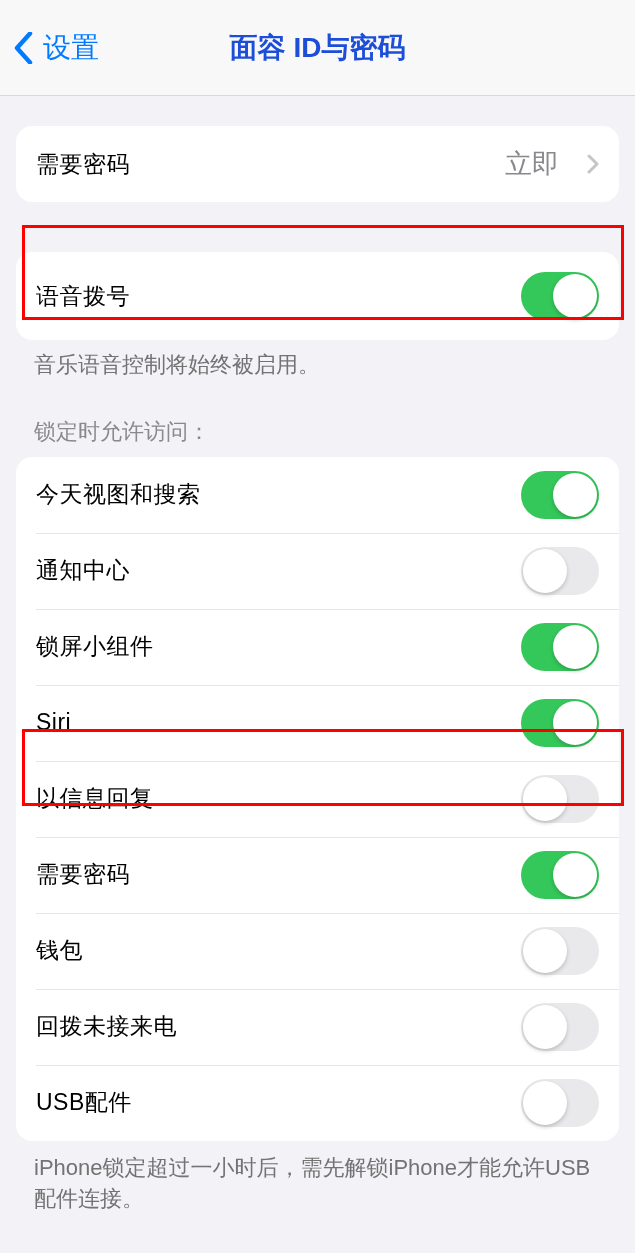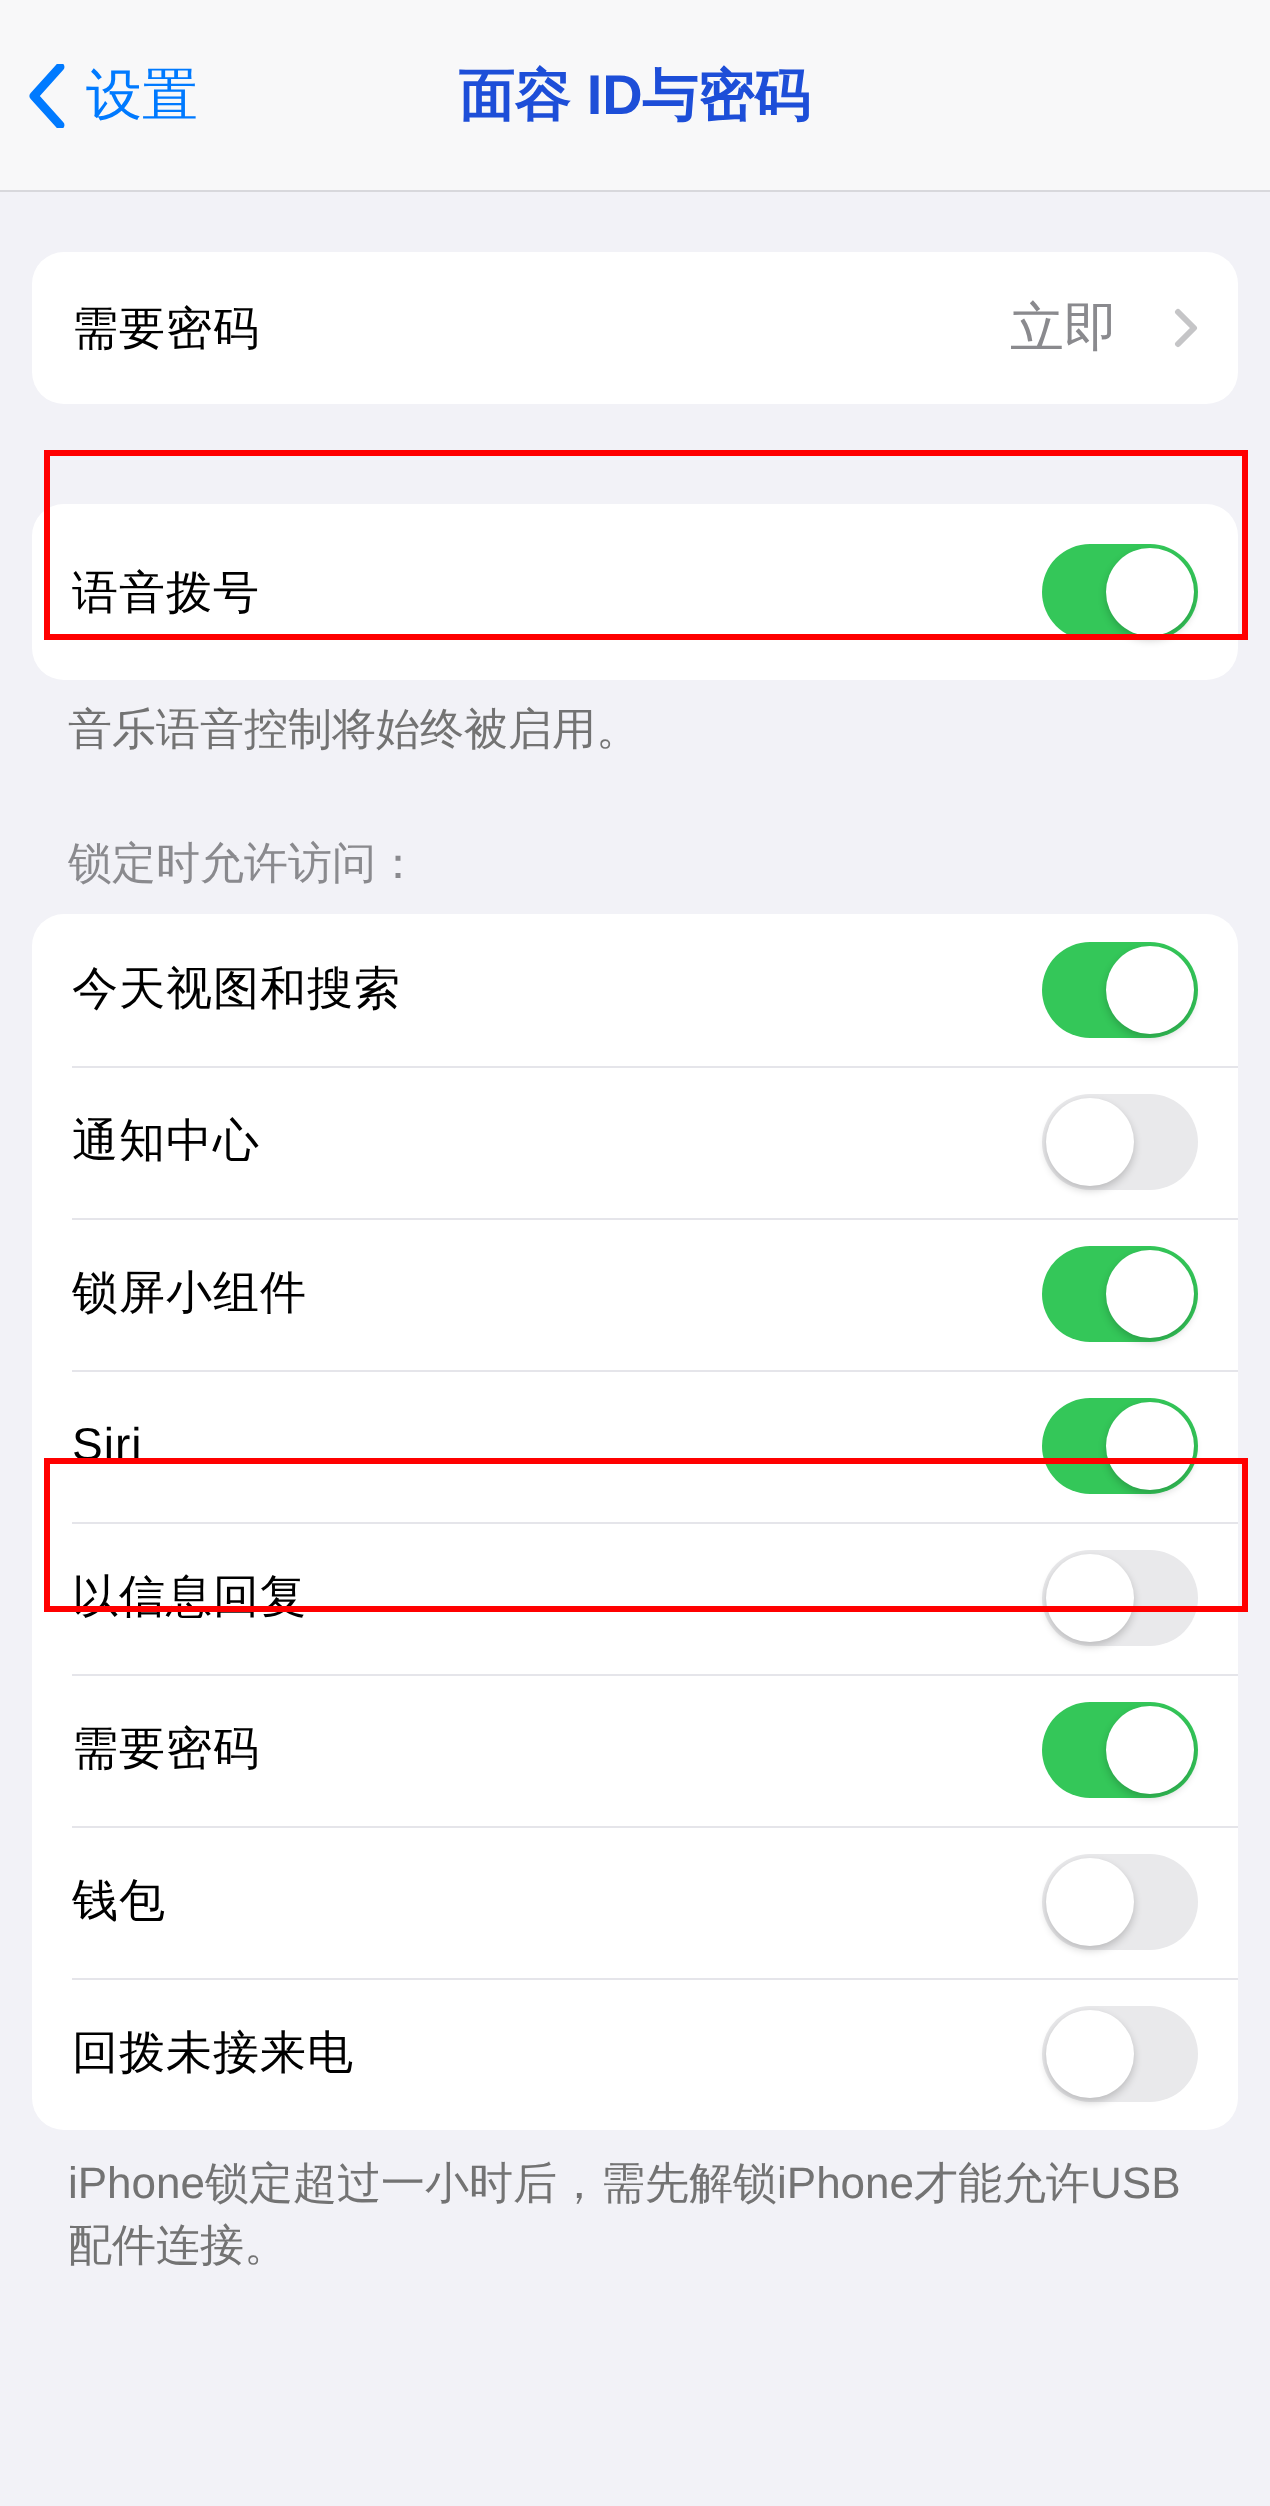--- a/index.html
+++ b/index.html
@@ -226,19 +226,25 @@
         <div class="toggle off">
           <div class="toggle-knob"></div>
         </div>
       </div>
       <div class="row">
         <div class="row-label">回拨未接来电</div>
         <div class="toggle off">
           <div class="toggle-knob"></div>
         </div>
       </div>
+      <div class="row">
+        <div class="row-label">USB配件</div>
+        <div class="toggle off">
+          <div class="toggle-knob"></div>
+        </div>
+      </div>
     </div>
   <div class="footer-text" style="padding-top:12px;">iPhone锁定超过一小时后，需先解锁iPhone才能允许USB配件连接。</div>
 
 </div>
 
 <div class="highlight-box highlight-1"></div>
 <div class="highlight-box highlight-2"></div>
 
 </body></html>

